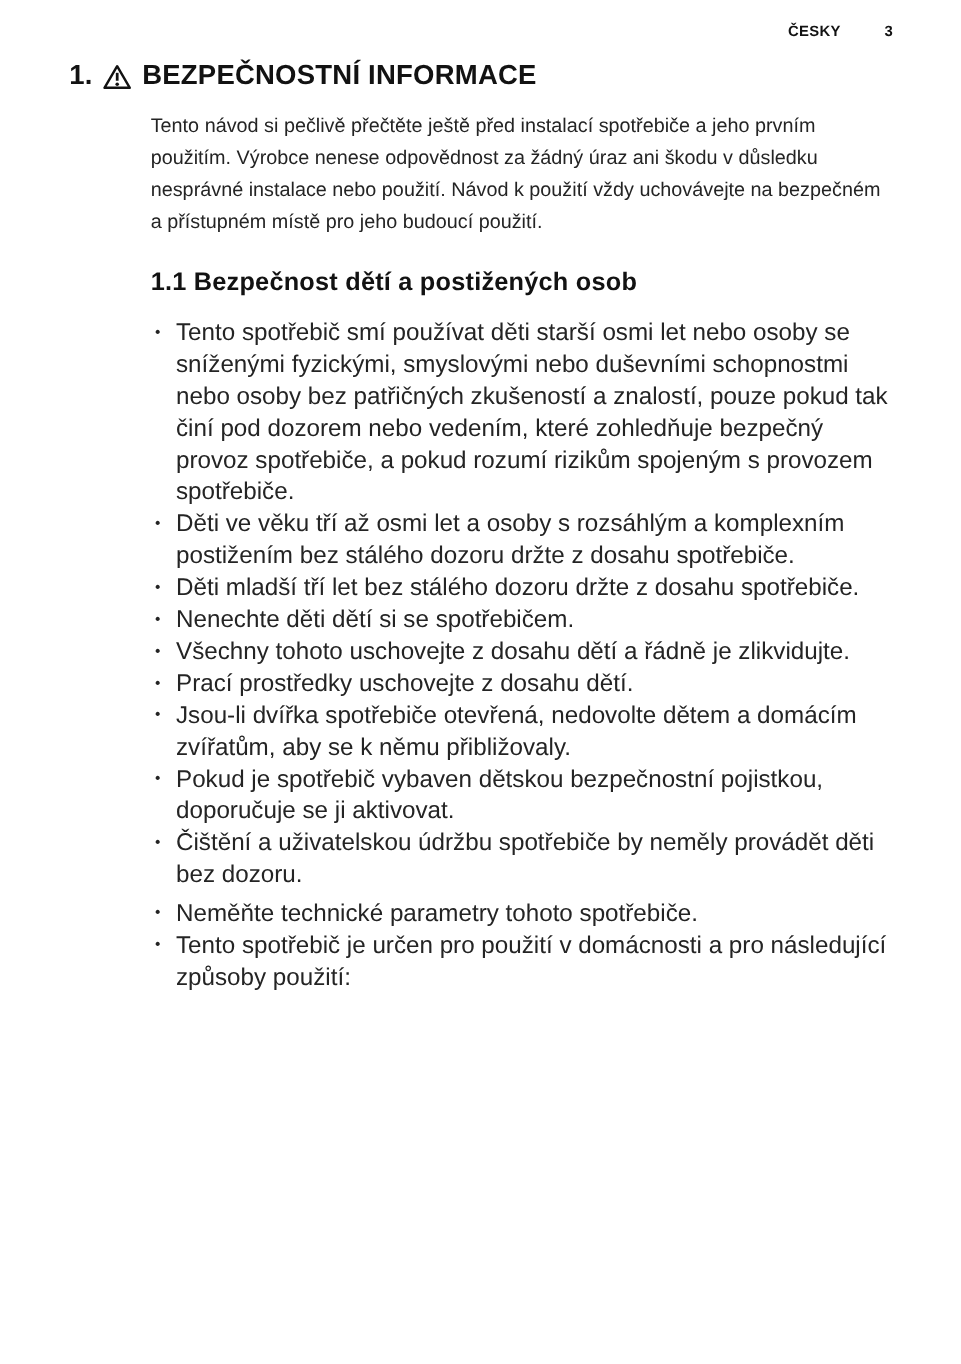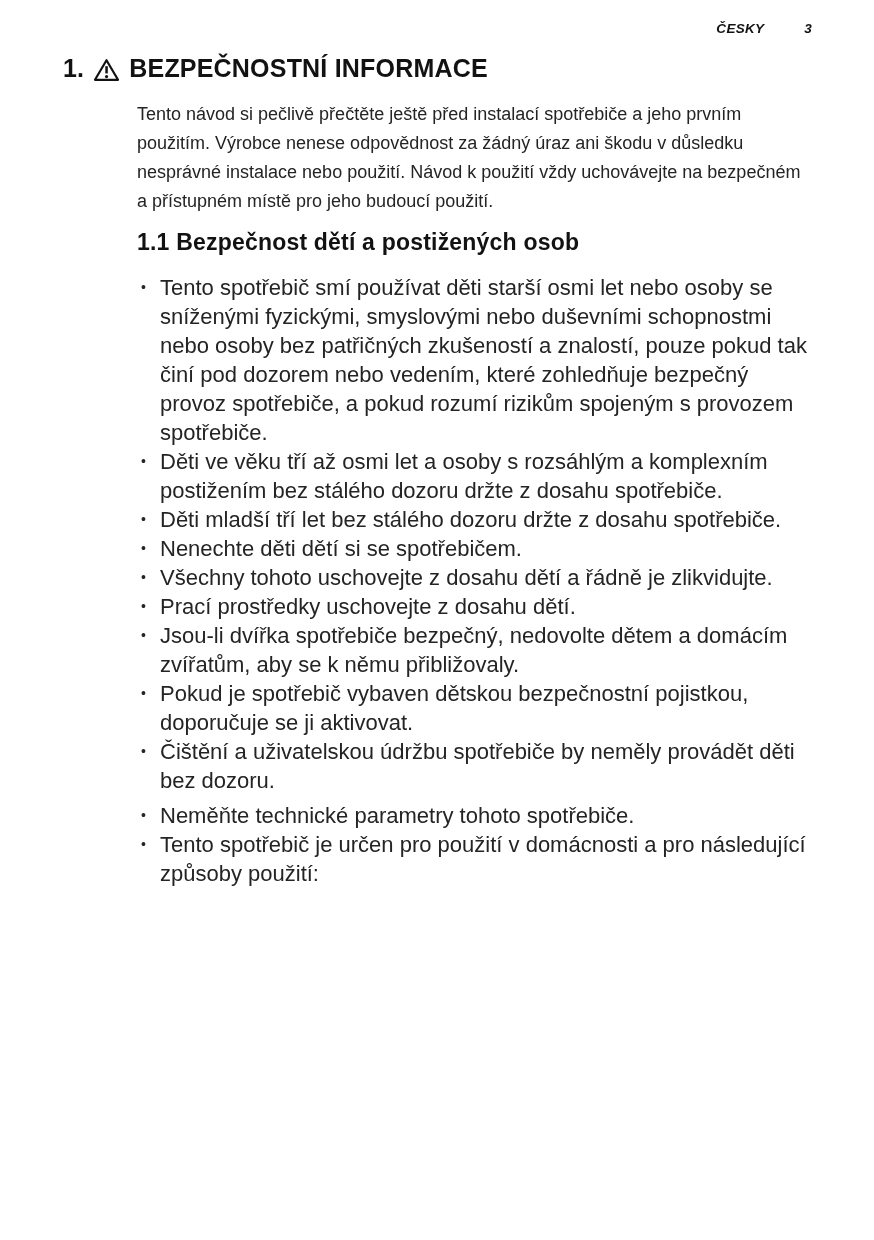--- a/index.html
+++ b/index.html
@@ -19,21 +19,20 @@
     background: #ffffff;
   }
   .page-header {
     position: absolute;
     top: 21px;
     right: 62px;
     font-size: 13.5px;
     font-weight: bold;
     color: #121212;
     letter-spacing: 0.3px;
-    font-style: italic;
   }
   .hdr-num { margin-left: 36px; }
 
   .h1 {
     margin: 54px 0 0 63px;
     font-size: 25px;
     font-weight: bold;
     color: #121212;
     display: flex;
     align-items: center;
@@ -52,21 +51,21 @@
     margin-left: 137px;
     width: 678px;
   }
   .intro {
     margin: 17px 0 0 0;
     font-size: 18px;
     line-height: 29px;
     color: #242424;
   }
   .h2 {
-    margin: 13px 0 17px 0;
+    margin: 27px 0 17px 0;
     font-size: 23px;
     font-weight: bold;
     color: #121212;
     letter-spacing: 0.2px;
   }
   .bullets {
     list-style: none;
     margin: 0 0 6px 0;
     padding: 0;
   }
@@ -133,21 +132,21 @@
       <li class="bullet">
         <span class="marker">•</span>
         <span class="btext">Všechny tohoto uschovejte z dosahu dětí a řádně je zlikvidujte.</span>
       </li>
       <li class="bullet">
         <span class="marker">•</span>
         <span class="btext">Prací prostředky uschovejte z dosahu dětí.</span>
       </li>
       <li class="bullet">
         <span class="marker">•</span>
-        <span class="btext">Jsou-li dvířka spotřebiče bezpečný, nedovolte dětem a domácím zvířatům, aby se k němu přibližovaly.</span>
+        <span class="btext">Jsou-li dvířka spotřebiče otevřená, nedovolte dětem a domácím zvířatům, aby se k němu přibližovaly.</span>
       </li>
       <li class="bullet">
         <span class="marker">•</span>
         <span class="btext">Pokud je spotřebič vybaven dětskou bezpečnostní pojistkou, doporučuje se ji aktivovat.</span>
       </li>
       <li class="bullet">
         <span class="marker">•</span>
         <span class="btext">Čištění a uživatelskou údržbu spotřebiče by neměly provádět děti bez dozoru.</span>
       </li>
     </ul>

